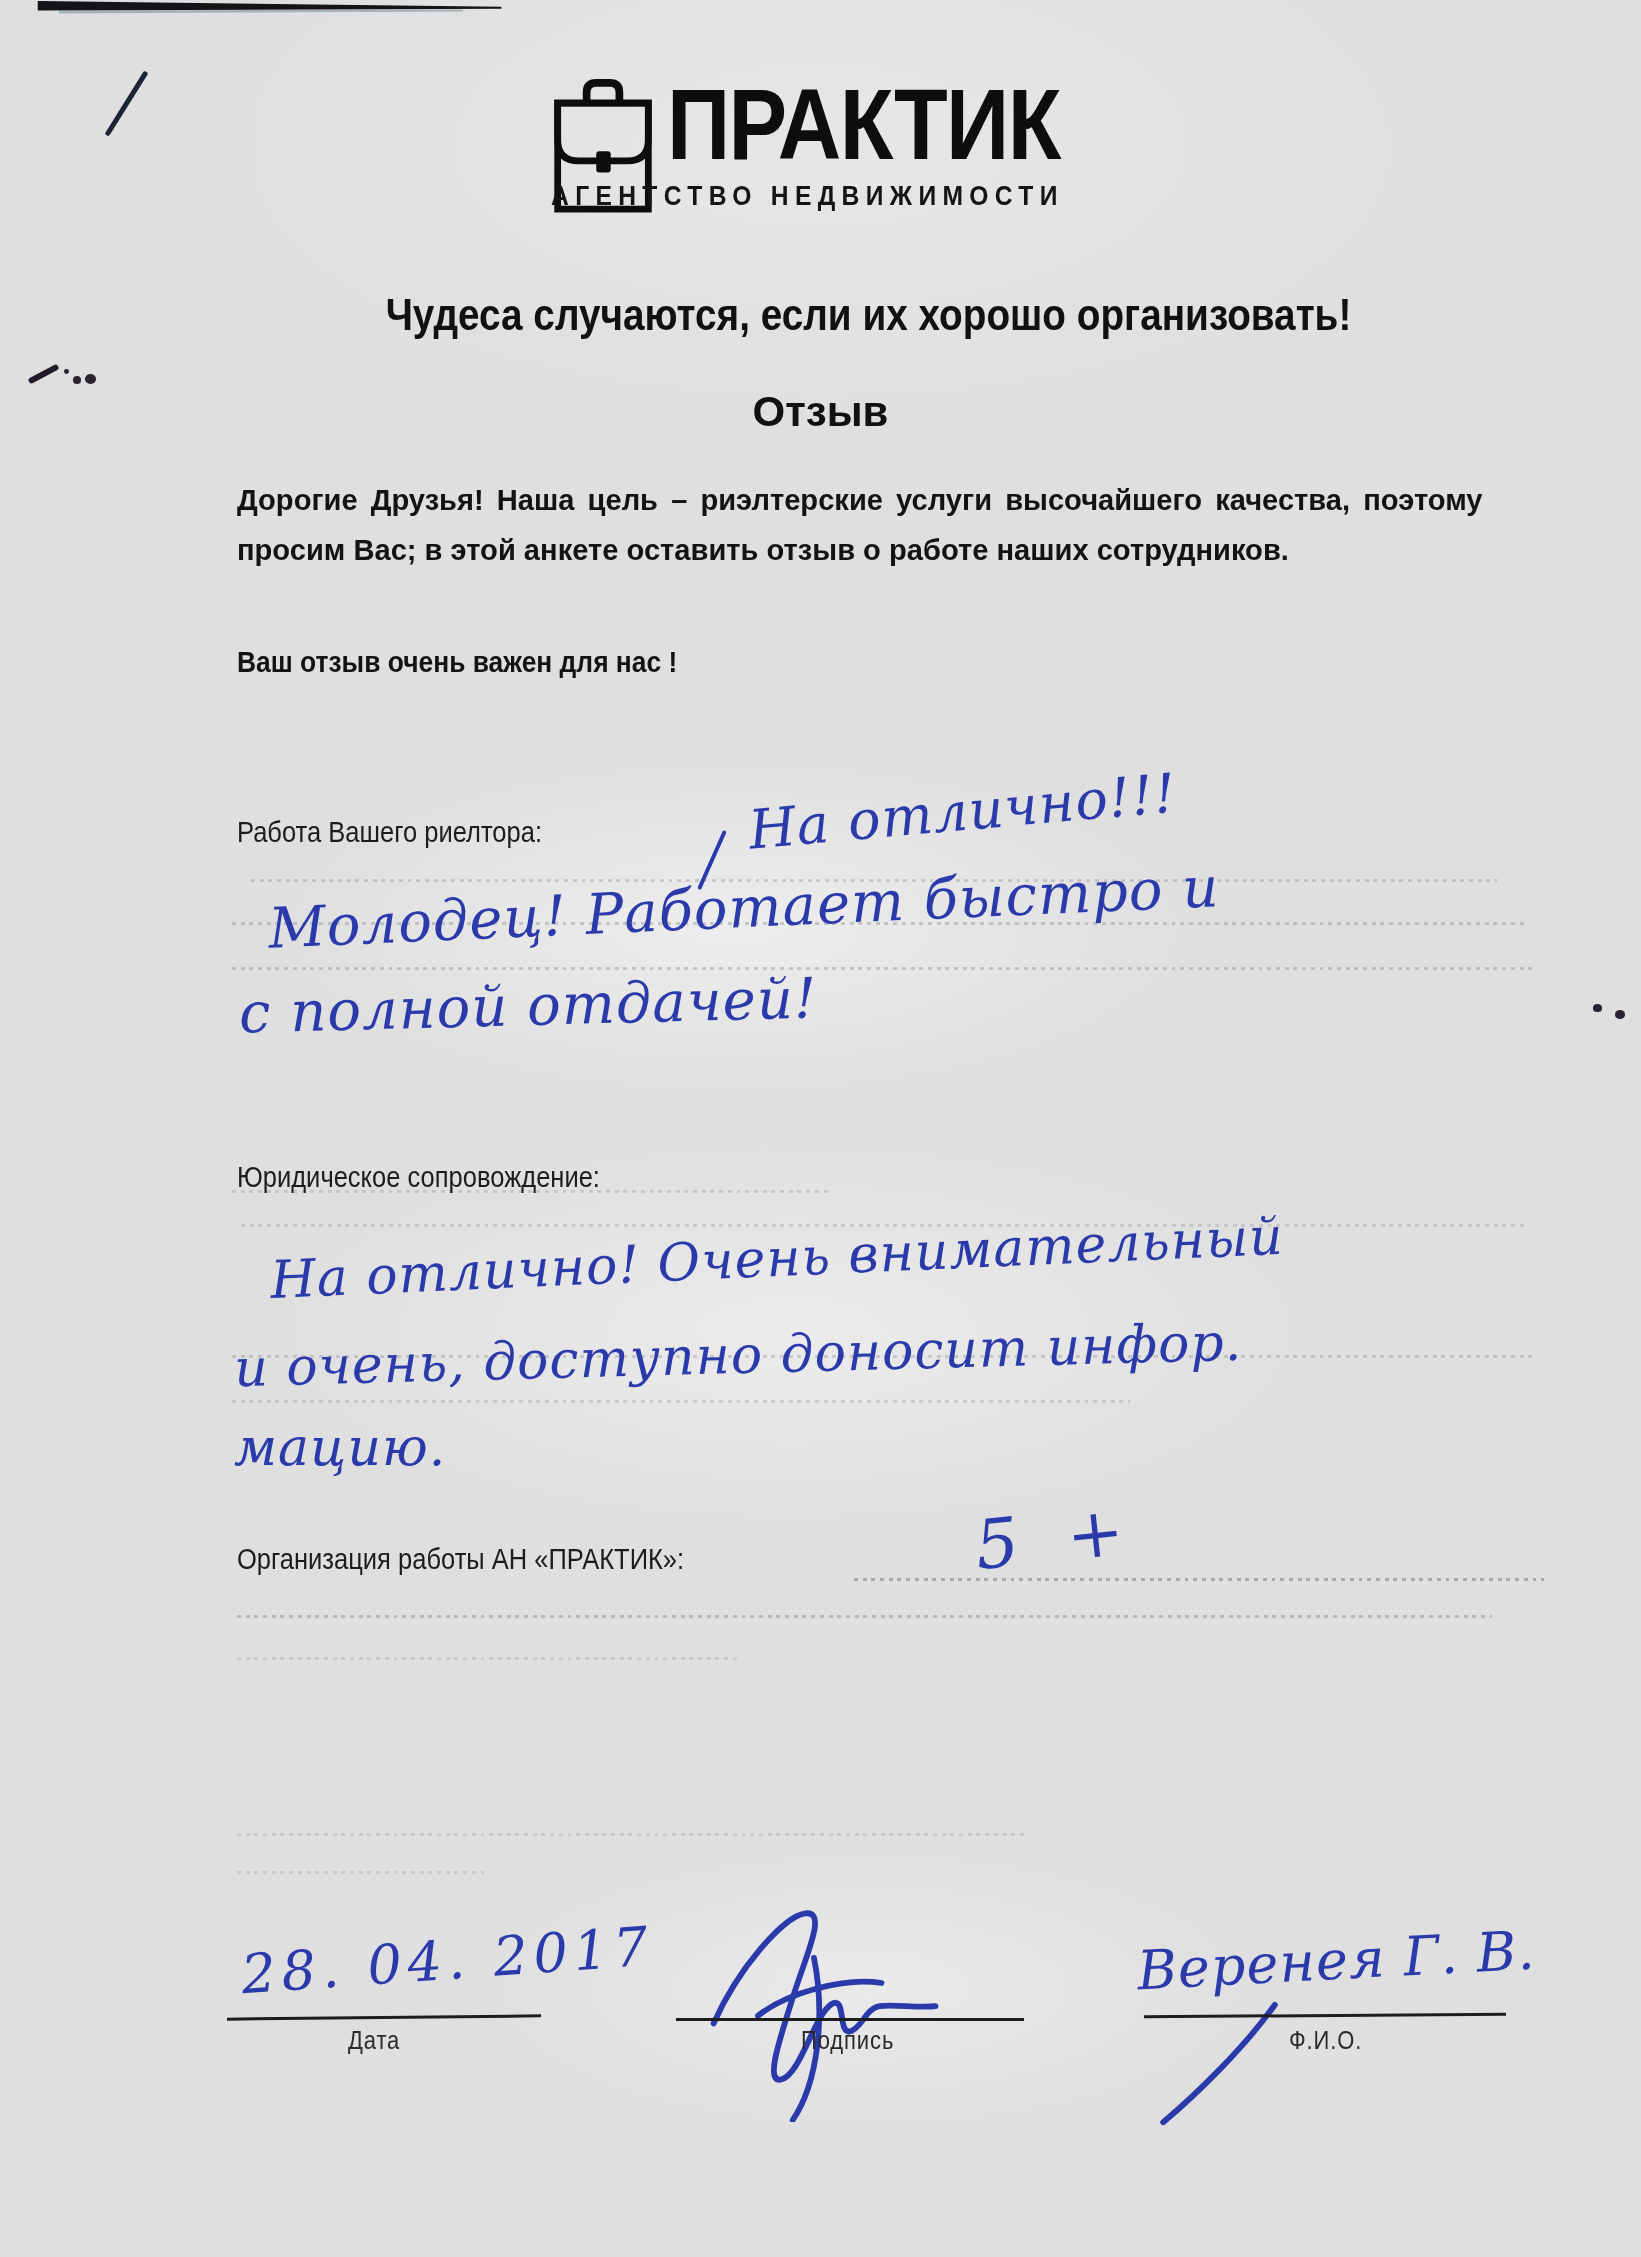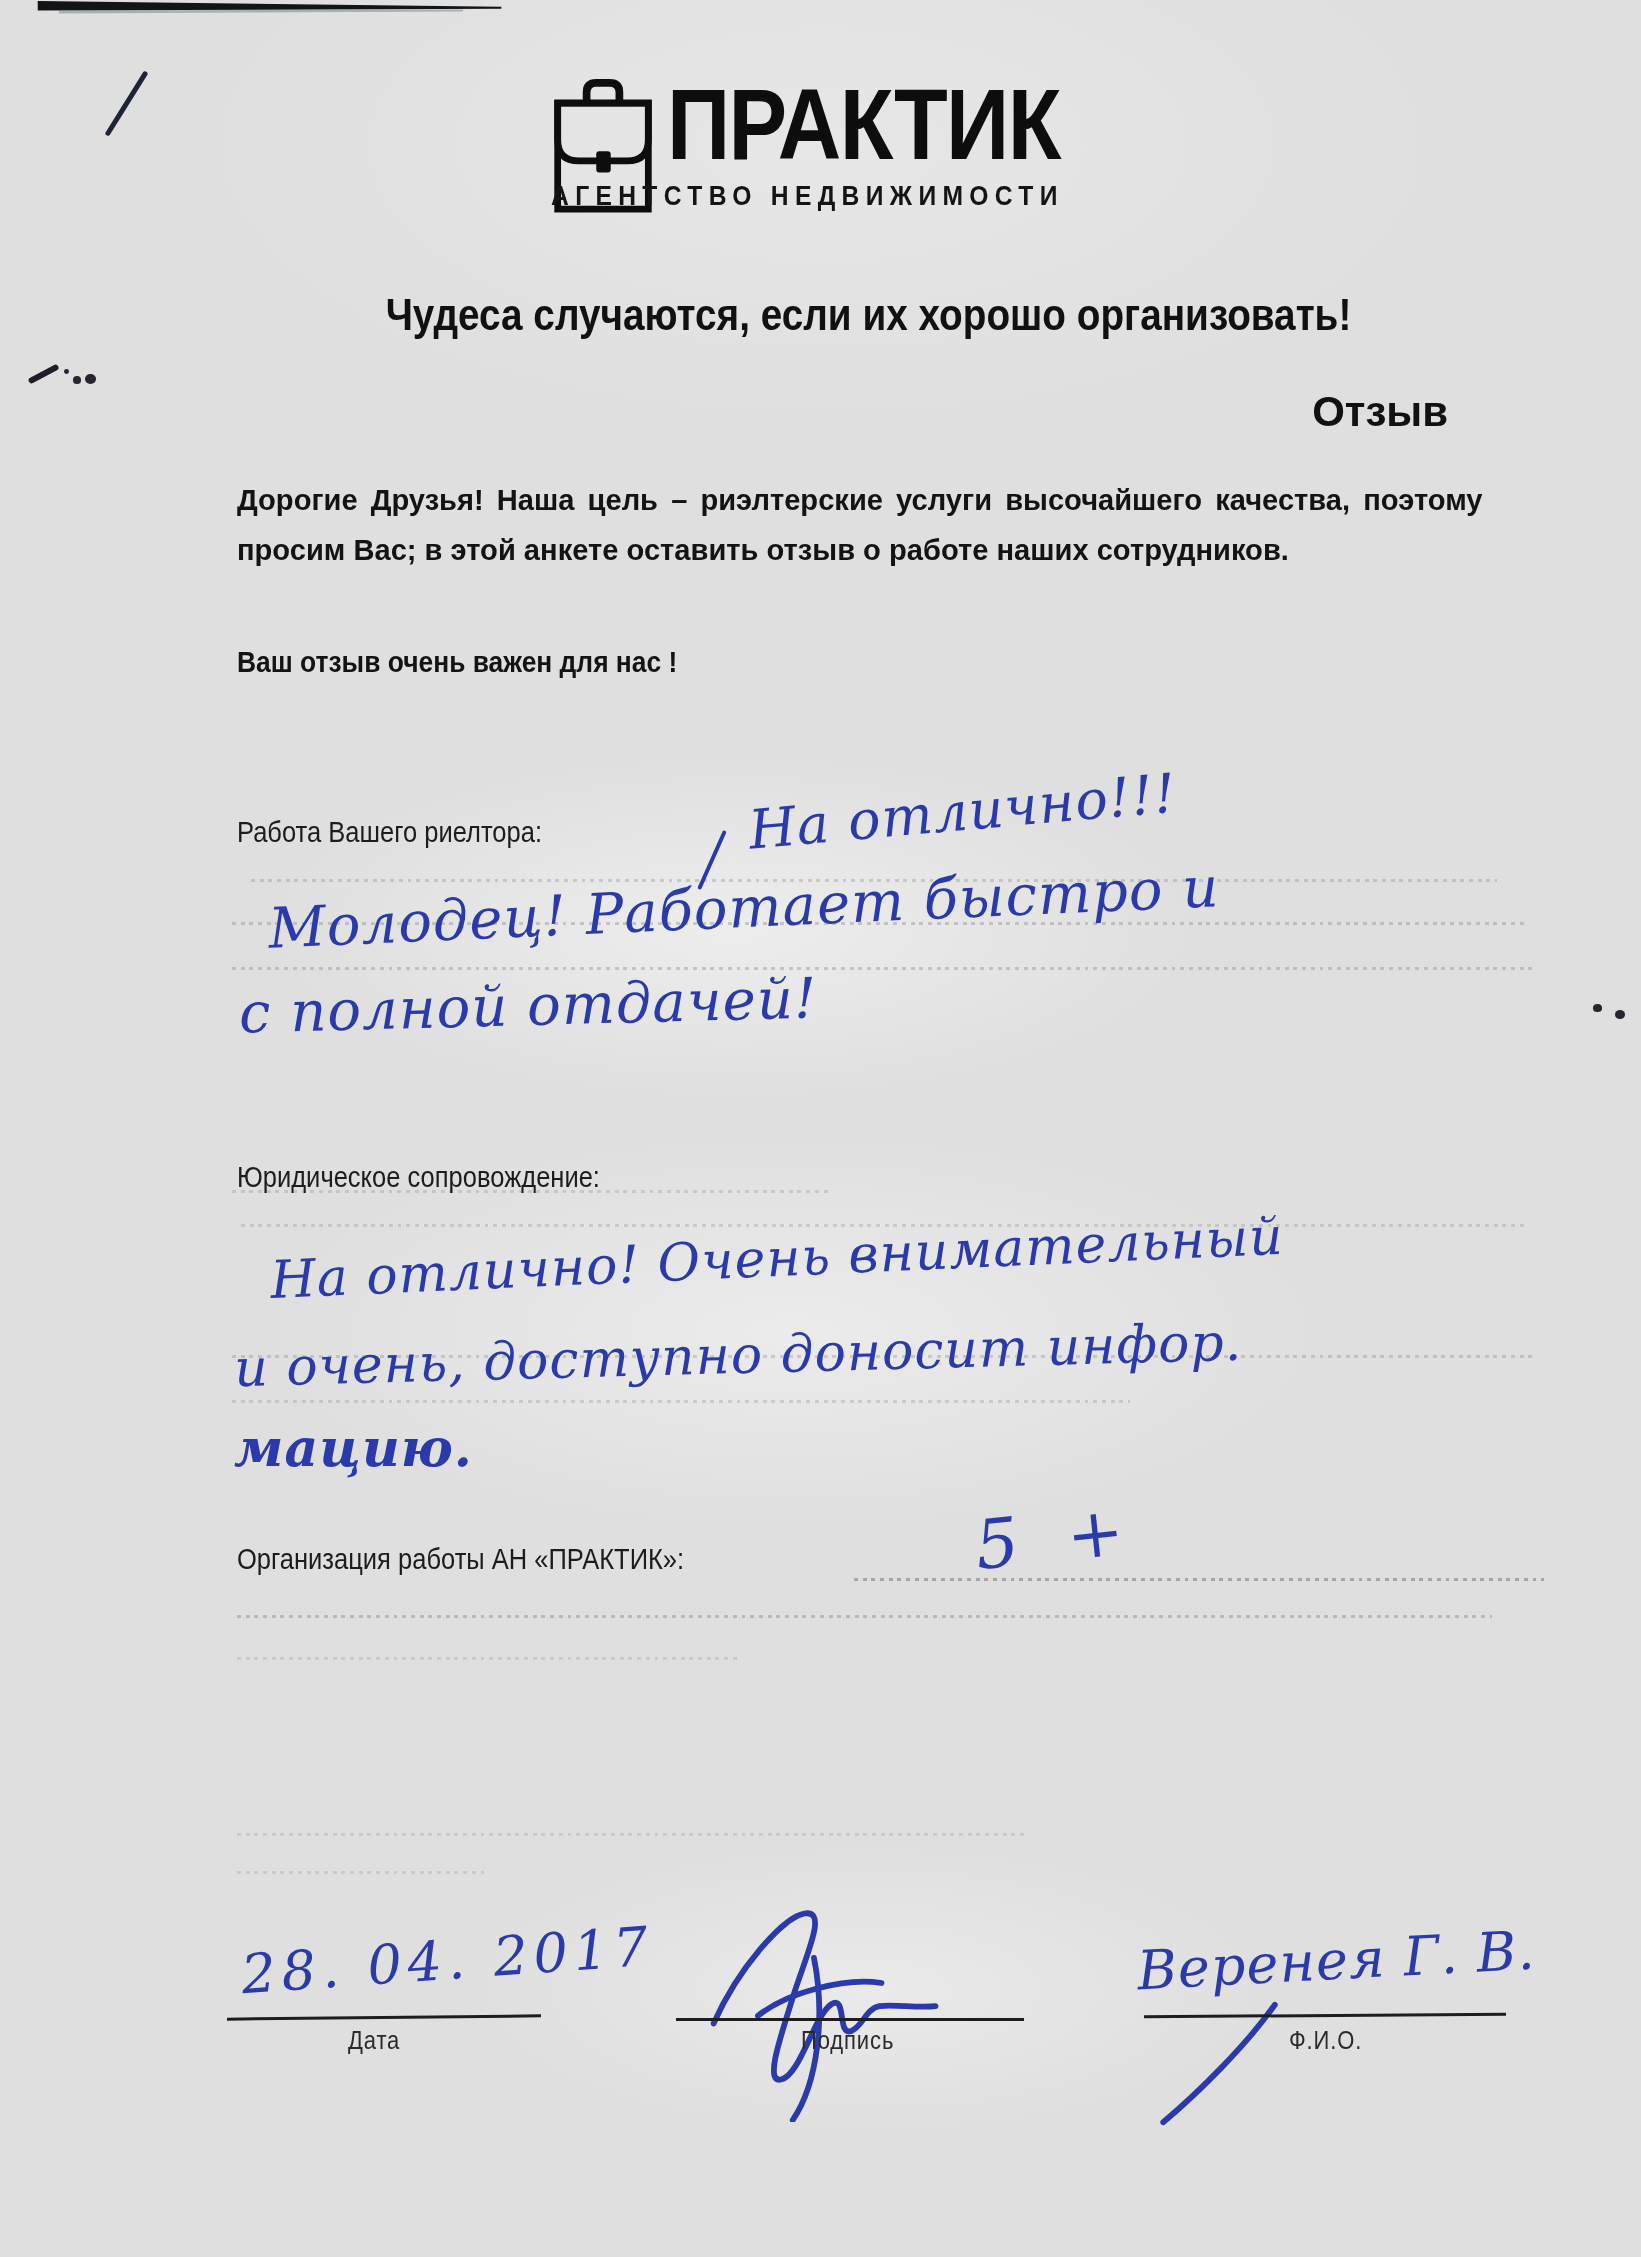--- a/index.html
+++ b/index.html
@@ -22,21 +22,21 @@
     color:#2a3aab;white-space:nowrap;letter-spacing:1px;
   }
   .brand-name{
     font-size:100px;font-weight:700;letter-spacing:-1.9px;color:#0d0d0d;
     line-height:1;
   }
   .brand-tagline{
     font-size:28px;font-weight:700;letter-spacing:7.2px;color:#141414;white-space:nowrap;
   }
   .slogan{font-size:44px;font-weight:700;letter-spacing:0px;color:#111;text-align:center;}
-  .form-title{font-size:42px;font-weight:700;color:#111;text-align:right;}
+  .form-title{font-size:42px;font-weight:700;color:#111;text-align:center;}
   .intro{
     font-size:30px;font-weight:700;line-height:50px;color:#131313;
     text-align:justify;transform:scaleX(.97);transform-origin:left top;
   }
   .note{font-size:30px;font-weight:700;color:#131313;}
   .field-label{font-size:29px;font-weight:400;color:#1c1c1c;}
   .rule{
     height:2.9px;opacity:.5;
     background:repeating-linear-gradient(90deg,#8a8a8a 0 3.9px,rgba(0,0,0,0) 3.9px 8.7px);
   }
@@ -93,21 +93,21 @@
 
   <div class="abs field-label cond" style="left:237px;top:816px;">Работа Вашего риелтора:</div>
   <div class="abs" style="left:710px;top:828px;width:3.9px;height:64px;background:#2a3aab;transform:rotate(24deg);border-radius:1.9px;"></div>
   <div class="abs hand" style="left:748px;top:780px;font-size:54px;transform:rotate(-5deg);">На отлично!!!</div>
   <div class="abs hand" style="left:268px;top:875px;font-size:56px;transform:rotate(-2.5deg);">Молодец! Работает быстро и</div>
   <div class="abs hand" style="left:239px;top:973px;font-size:56px;transform:rotate(-1.5deg);">с полной отдачей!</div>
 
   <div class="abs field-label cond" style="left:237px;top:1161px;">Юридическое сопровождение:</div>
   <div class="abs hand" style="left:270px;top:1228px;font-size:52px;transform:rotate(-2.5deg);">На отлично! Очень внимательный</div>
   <div class="abs hand" style="left:234px;top:1325px;font-size:52px;transform:rotate(-1.5deg);">и очень, доступно доносит инфор.</div>
-  <div class="abs hand" style="left:234px;top:1417px;font-size:52px;font-weight:bold;">мацию.</div>
+  <div class="abs hand" style="left:234px;top:1417px;font-size:52px;">мацию.</div>
 
   <div class="abs field-label cond" style="left:237px;top:1543px;">Организация работы АН «ПРАКТИК»:</div>
   <div class="abs hand" style="left:975px;top:1498px;font-size:68px;transform:rotate(-6deg);letter-spacing:13.5px;">5 +</div>
 
   <div class="abs hand" style="left:241px;top:1929px;font-size:54px;transform:rotate(-4deg);letter-spacing:5.8px;">28. 04. 2017</div>
   <div class="abs solid-line" style="left:227px;top:2016px;width:314px;transform:rotate(-.6deg);"></div>
   <div class="abs sig-label cond" style="left:348px;top:2026px;">Дата</div>
 
   <svg class="abs" style="left:700px;top:1900px;" width="309" height="222" viewBox="0 0 320 230">
     <g fill="none" stroke="#2a3aab" stroke-width="6" stroke-linecap="round">

